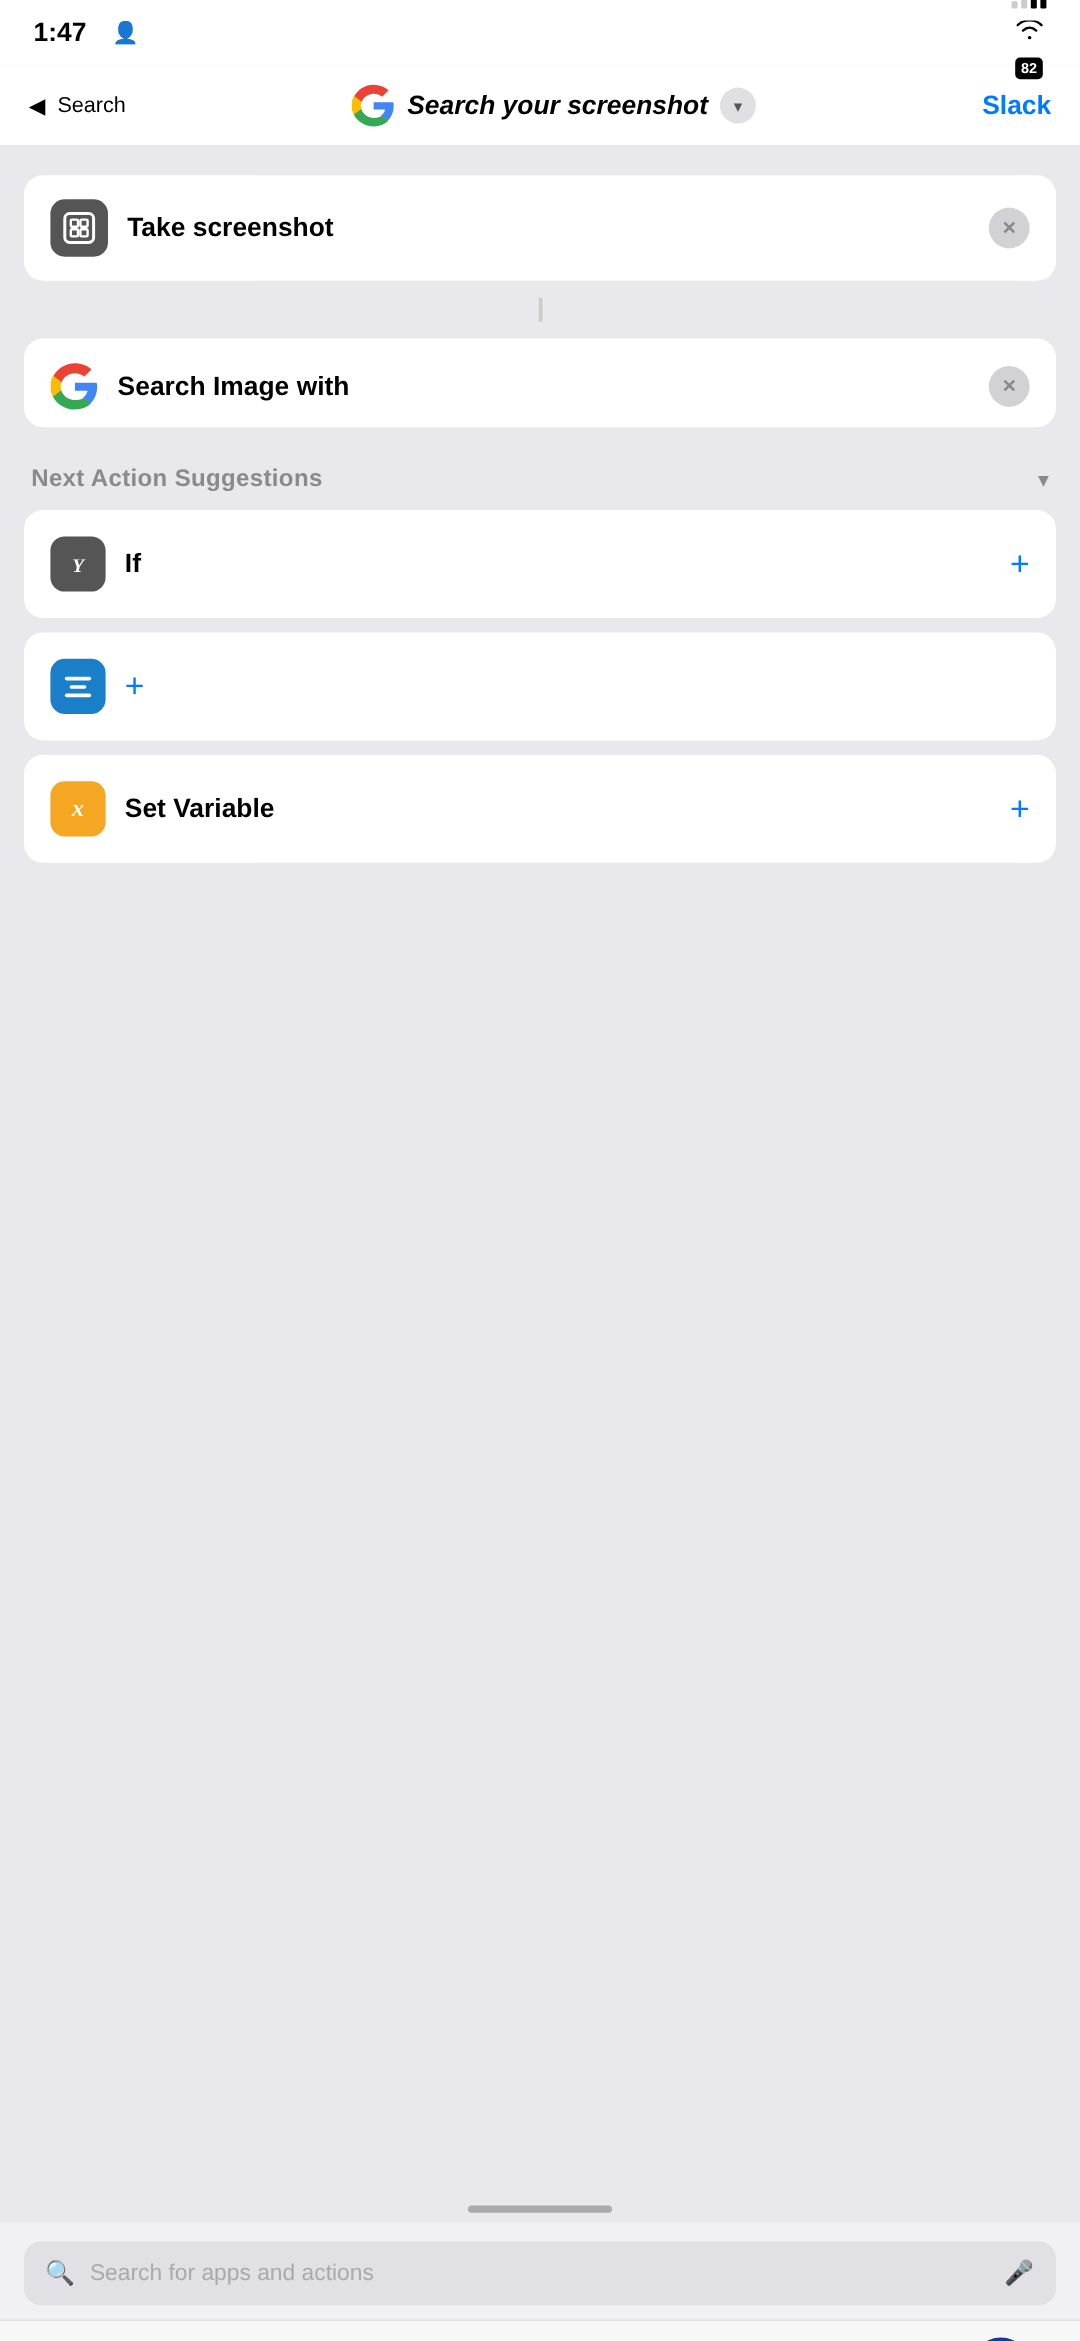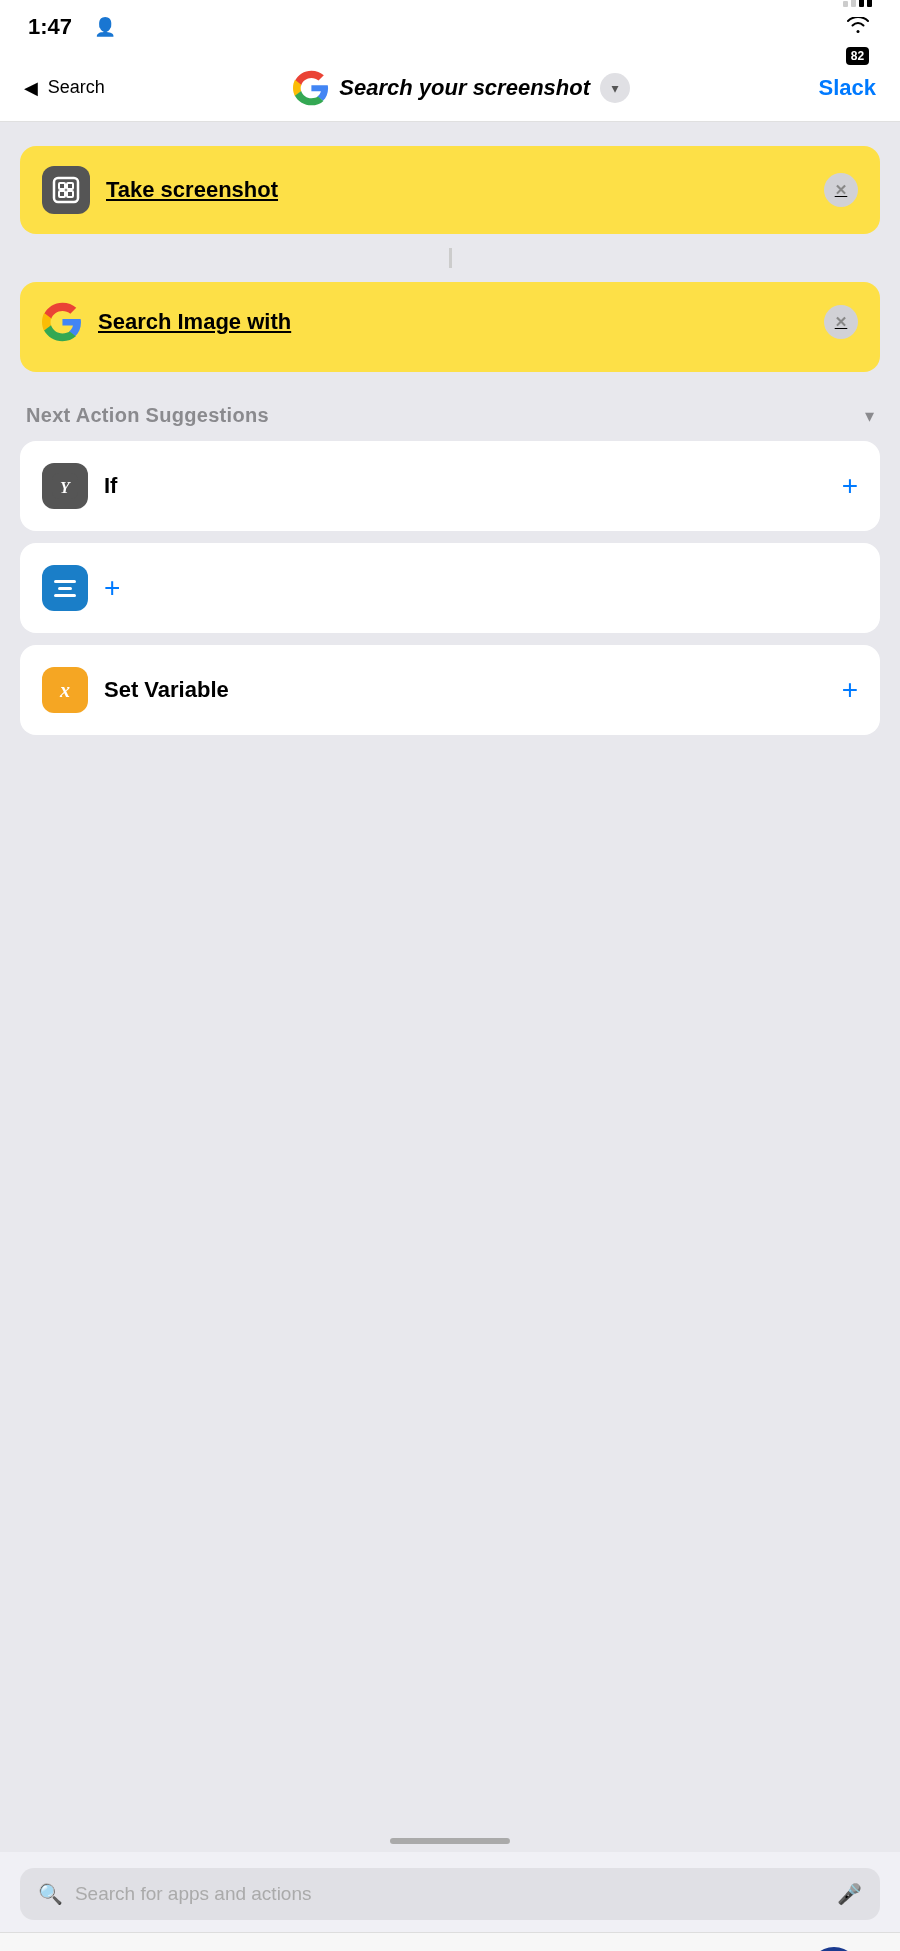--- a/index.html
+++ b/index.html
@@ -124,26 +124,25 @@
 
     
     .main-content {
       background: #e8e8ed;
       padding: 24px 20px;
       min-height: 1700px;
     }
 
     
     .action-card {
-      background: #fde047;
+      background: #ffffff;
       border-radius: 16px;
       padding: 0;
       margin-bottom: 14px;
       overflow: hidden;
-      text-decoration: underline;
     }
     .action-card-row {
       display: flex;
       align-items: center;
       padding: 20px 22px;
       gap: 16px;
     }
     .action-icon-wrap {
       width: 48px;
       height: 48px;
@@ -197,21 +196,21 @@
       height: 30px;
       border: 2.5px solid #007aff;
       border-radius: 50%;
       display: flex;
       align-items: center;
       justify-content: center;
       font-size: 16px;
       color: #007aff;
     }
     .action-card-multirow {
-      padding: 20px 22px 24px;
+      padding: 20px 22px 8px;
     }
     .action-card-multirow .top-row {
       display: flex;
       align-items: center;
       gap: 16px;
       margin-bottom: 6px;
     }
 
     
     .section-header {

